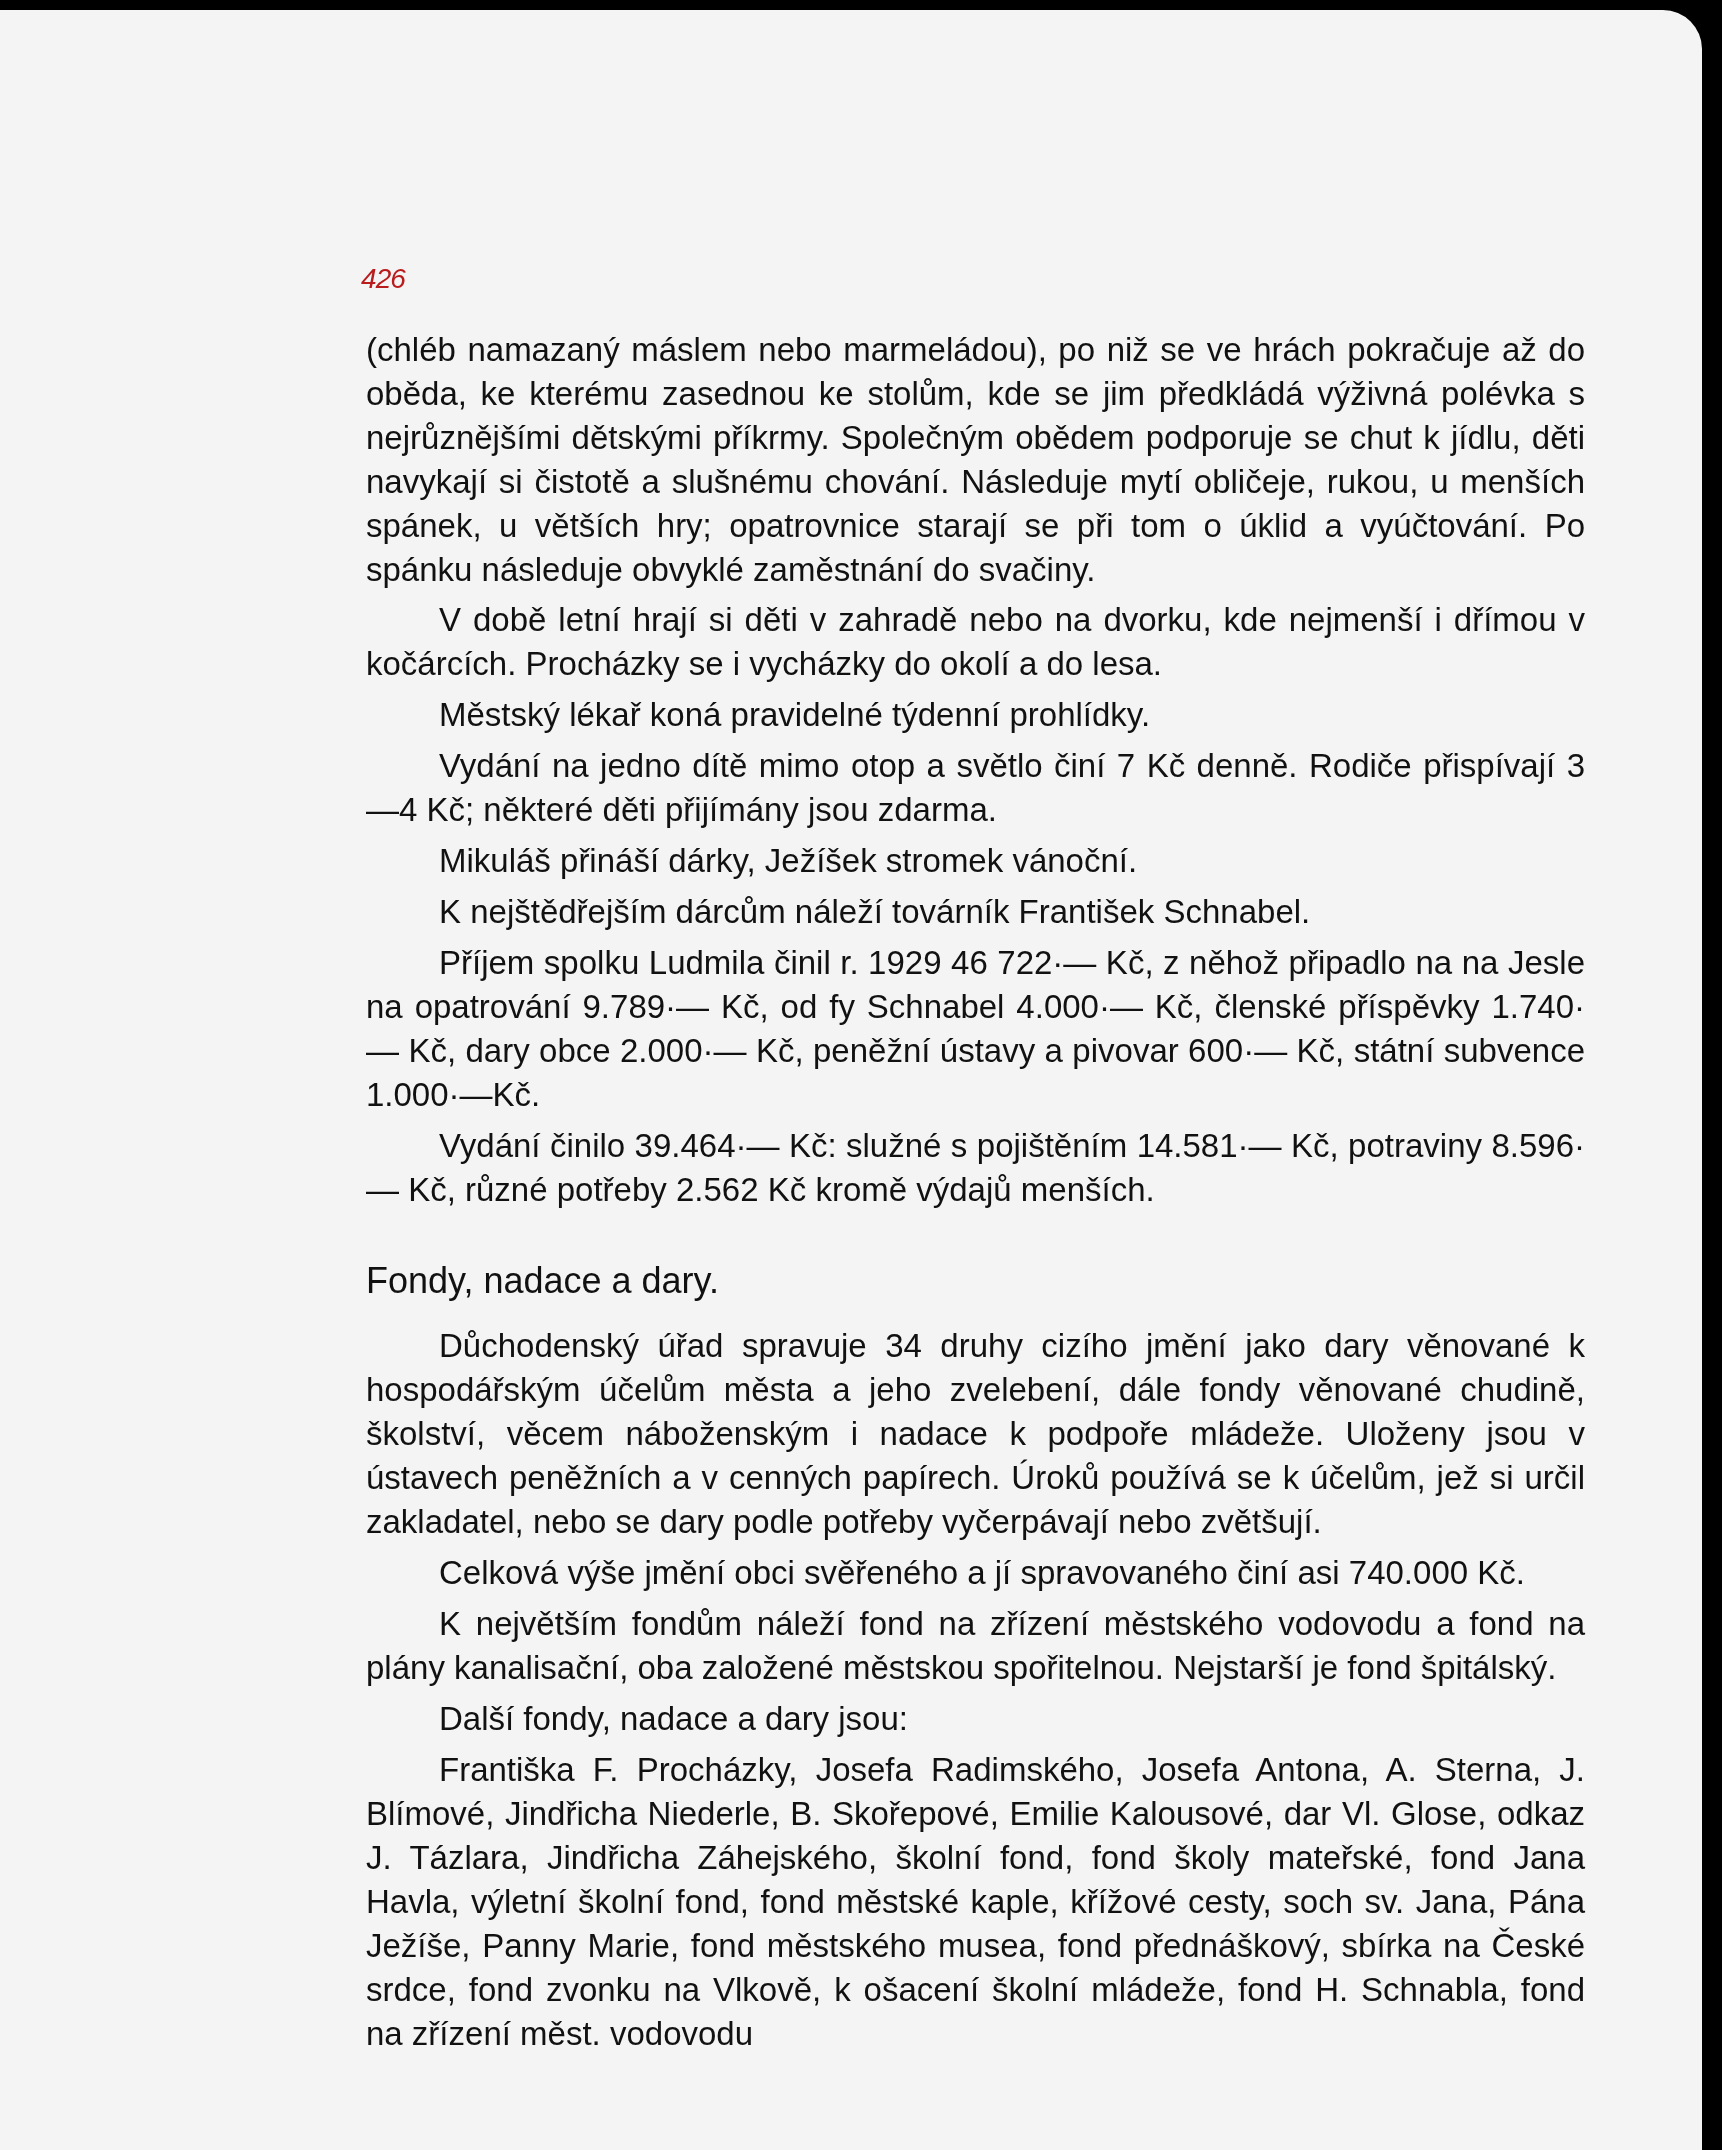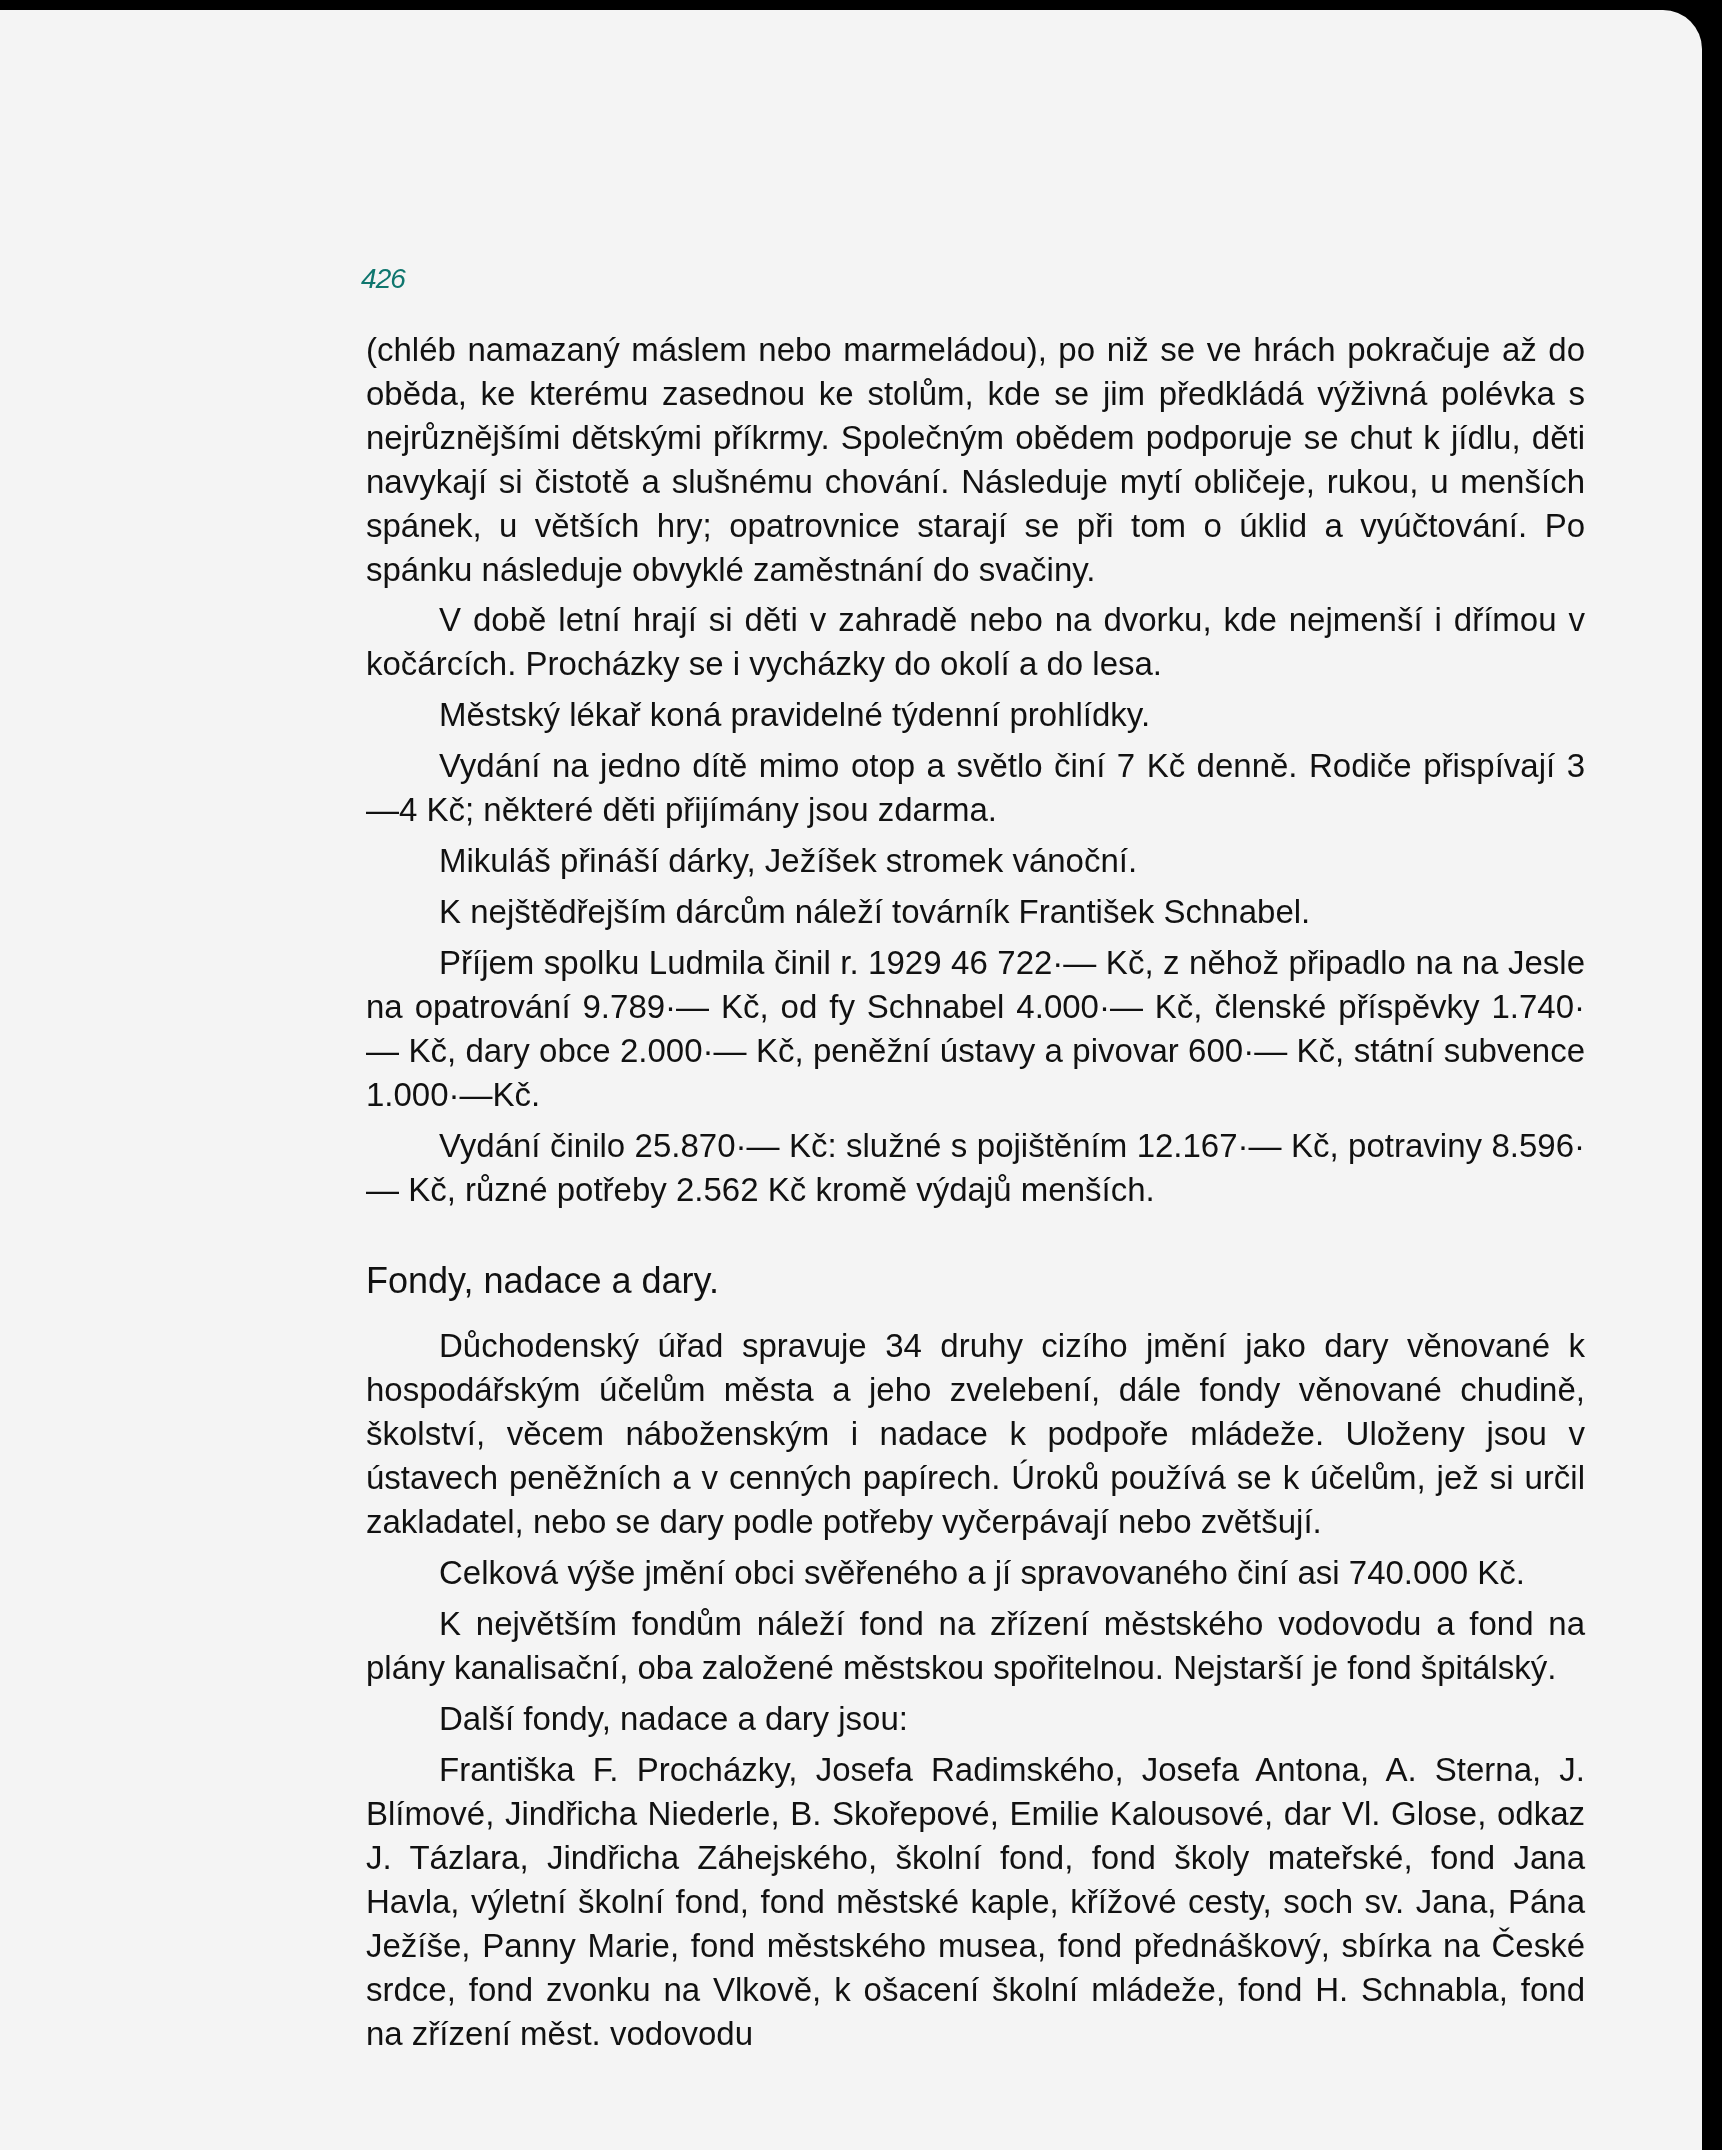--- a/index.html
+++ b/index.html
@@ -15,21 +15,21 @@
       left: 0; top: 9.5px;
       width: 1702px; height: 2460px;
       background: #f4f4f4;
       border-top-right-radius: 39px;
     }
     .page-number {
       position: absolute;
       left: 361px; top: 253px;
       font-size: 28px;
       font-style: italic;
-      color: #0f766e;
+      color: #b91c1c;
       letter-spacing: -0.9px;
     }
     .text-block {
       position: absolute;
       left: 366px;
       width: 1219px;
       color: #111;
       font-size: 33px;
       line-height: 44px;
     }
@@ -55,21 +55,21 @@
   <div class="page-number">426</div>
 
   <div class="text-block block1">
     <p class="noindent">(chléb namazaný máslem nebo marmeládou), po niž se ve hrách pokračuje až do oběda, ke kterému zasednou ke stolům, kde se jim předkládá výživná polévka s nejrůznějšími dětskými příkrmy. Společným obědem podporuje se chut k jídlu, děti navykají si čistotě a slušnému chování. Následuje mytí obličeje, rukou, u menších spánek, u větších hry; opatrovnice starají se při tom o úklid a vyúčtování. Po spánku následuje obvyklé zaměstnání do svačiny.</p>
     <p>V době letní hrají si děti v zahradě nebo na dvorku, kde nejmenší i dřímou v kočárcích. Procházky se i vycházky do okolí a do lesa.</p>
     <p>Městský lékař koná pravidelné týdenní prohlídky.</p>
     <p>Vydání na jedno dítě mimo otop a světlo činí 7 Kč denně. Rodiče přispívají 3—4 Kč; některé děti přijímány jsou zdarma.</p>
     <p>Mikuláš přináší dárky, Ježíšek stromek vánoční.</p>
     <p>K nejštědřejším dárcům náleží továrník František Schnabel.</p>
     <p>Příjem spolku Ludmila činil r. 1929 46 722·— Kč, z něhož připadlo na na Jesle na opatrování 9.789·— Kč, od fy Schnabel 4.000·— Kč, členské příspěvky 1.740·— Kč, dary obce 2.000·— Kč, peněžní ústavy a pivovar 600·— Kč, státní subvence 1.000·—Kč.</p>
-    <p>Vydání činilo 25.870·— Kč: služné s pojištěním 12.167·— Kč, potraviny 8.596·— Kč, různé potřeby 2.562 Kč kromě výdajů menších.</p>
+    <p>Vydání činilo 39.464·— Kč: služné s pojištěním 14.581·— Kč, potraviny 8.596·— Kč, různé potřeby 2.562 Kč kromě výdajů menších.</p>
 
     <div class="section-heading">Fondy, nadace a dary.</div>
 
     <p>Důchodenský úřad spravuje 34 druhy cizího jmění jako dary věnované k hospodářským účelům města a jeho zvelebení, dále fondy věnované chudině, školství, věcem náboženským i nadace k podpoře mládeže. Uloženy jsou v ústavech peněžních a v cenných papírech. Úroků používá se k účelům, jež si určil zakladatel, nebo se dary podle potřeby vyčerpávají nebo zvětšují.</p>
     <p>Celková výše jmění obci svěřeného a jí spravovaného činí asi 740.000 Kč.</p>
     <p>K největším fondům náleží fond na zřízení městského vodovodu a fond na plány kanalisační, oba založené městskou spořitelnou. Nejstarší je fond špitálský.</p>
     <p>Další fondy, nadace a dary jsou:</p>
     <p>Františka F. Procházky, Josefa Radimského, Josefa Antona, A. Sterna, J. Blímové, Jindřicha Niederle, B. Skořepové, Emilie Kalousové, dar Vl. Glose, odkaz J. Tázlara, Jindřicha Záhejského, školní fond, fond školy mateřské, fond Jana Havla, výletní školní fond, fond městské kaple, křížové cesty, soch sv. Jana, Pána Ježíše, Panny Marie, fond městského musea, fond přednáškový, sbírka na České srdce, fond zvonku na Vlkově, k ošacení školní mládeže, fond H. Schnabla, fond na zřízení měst. vodovodu</p>
   </div>
 </div>

